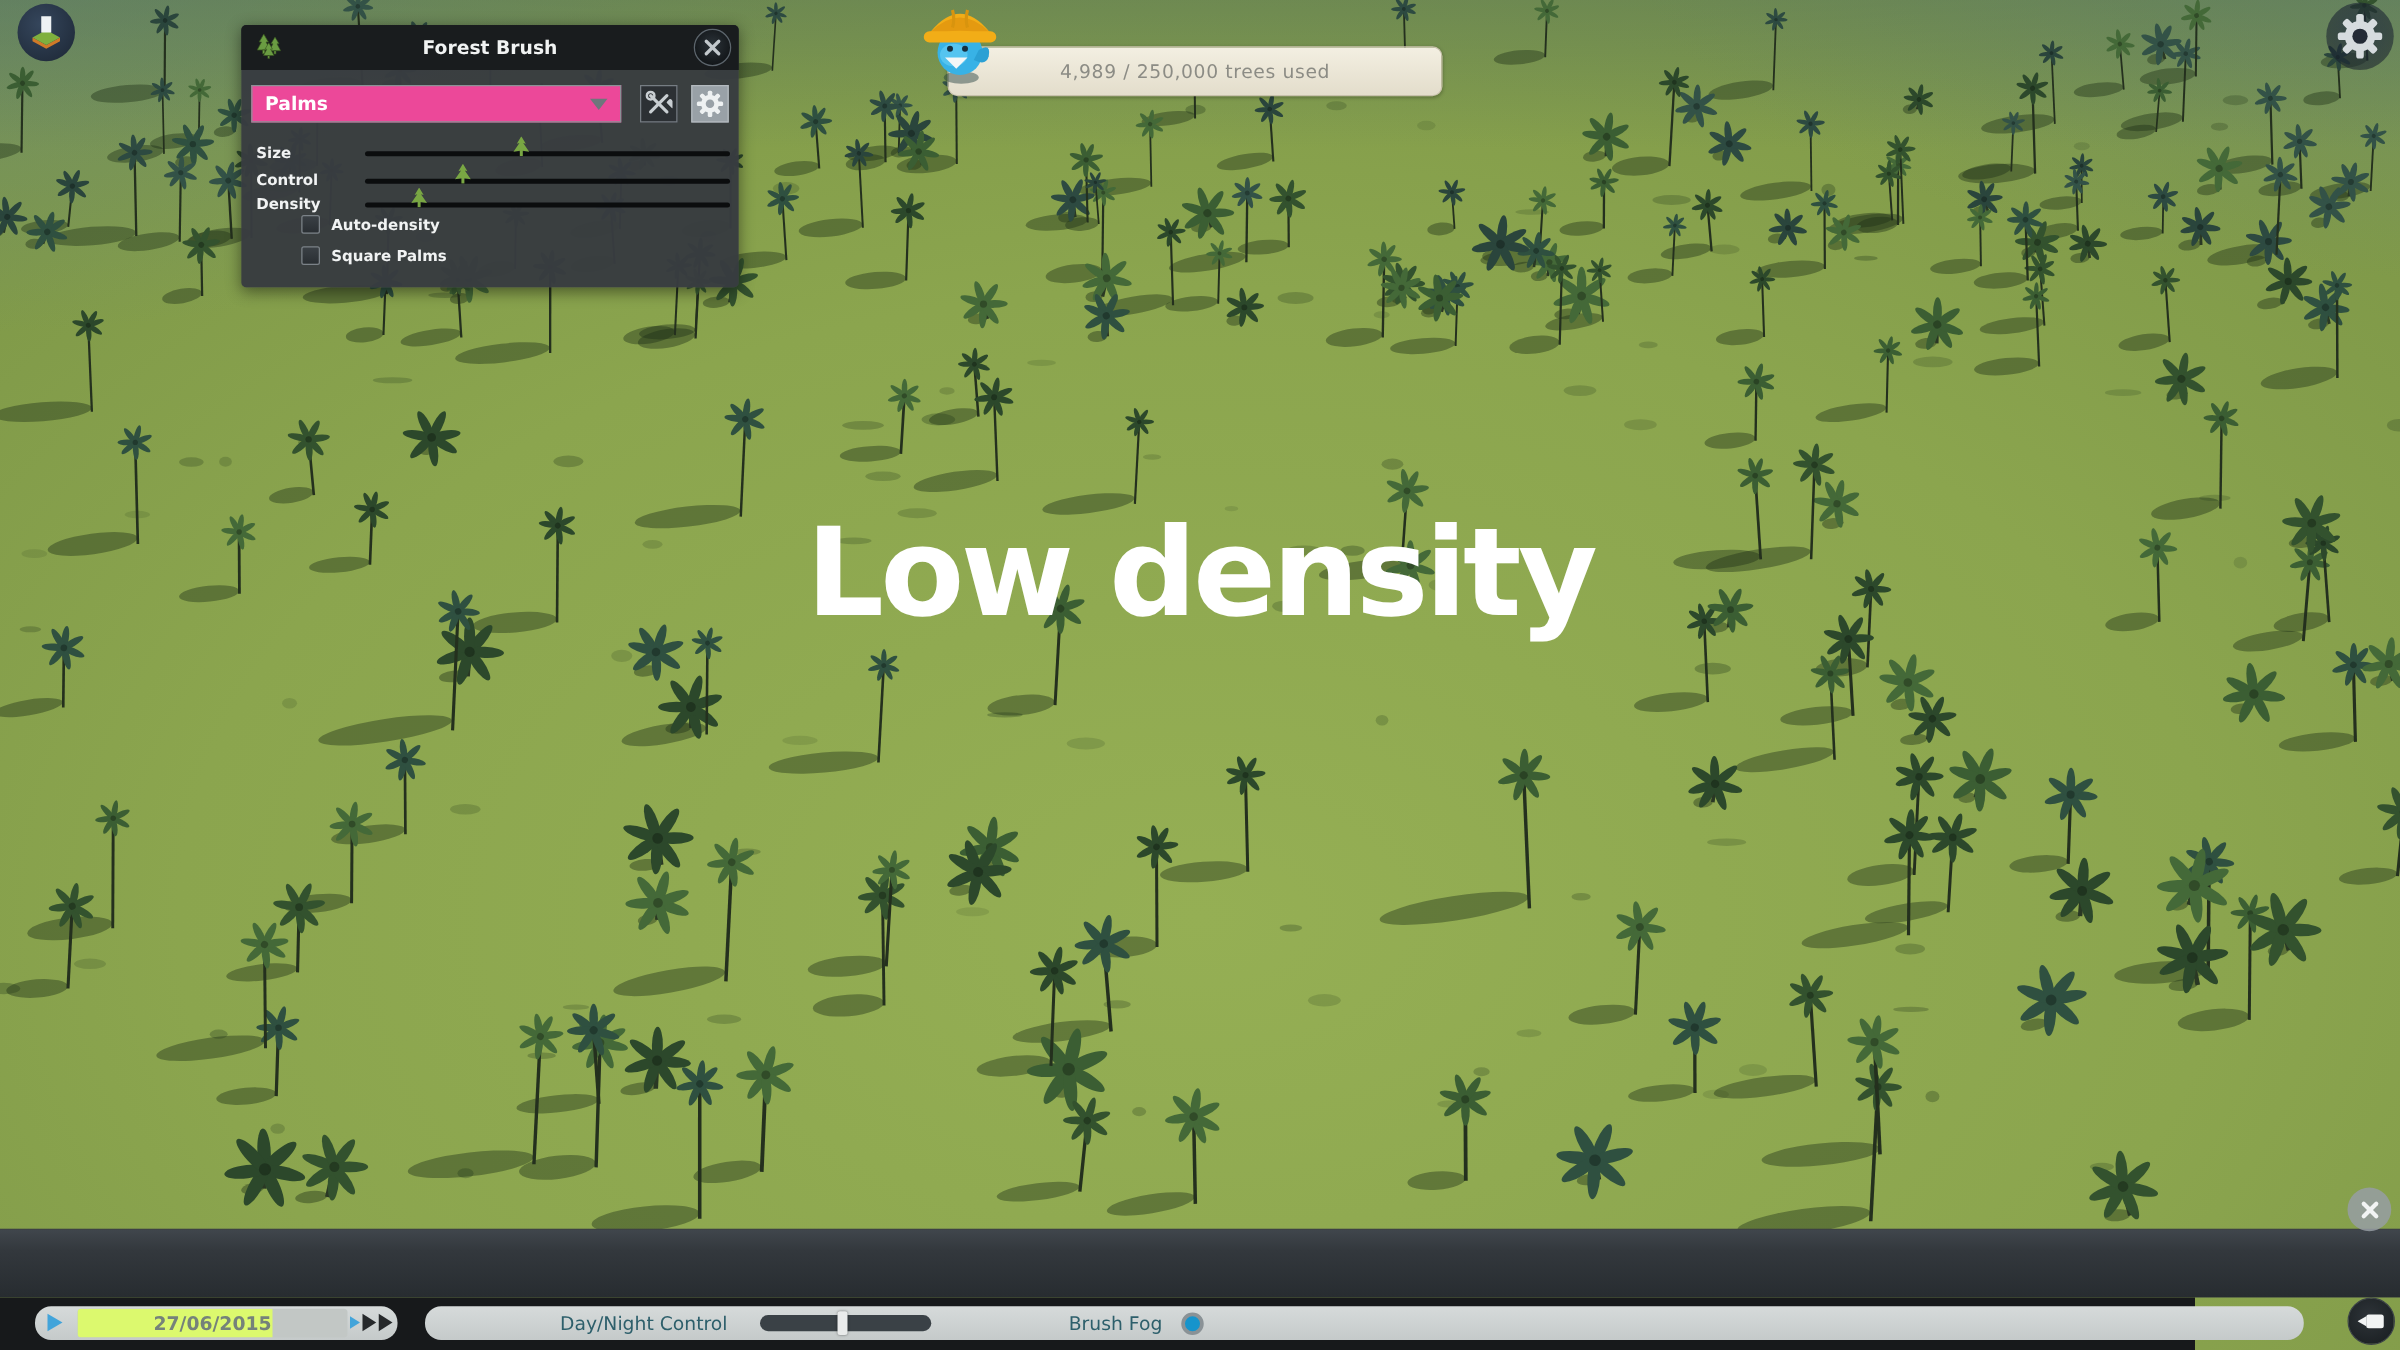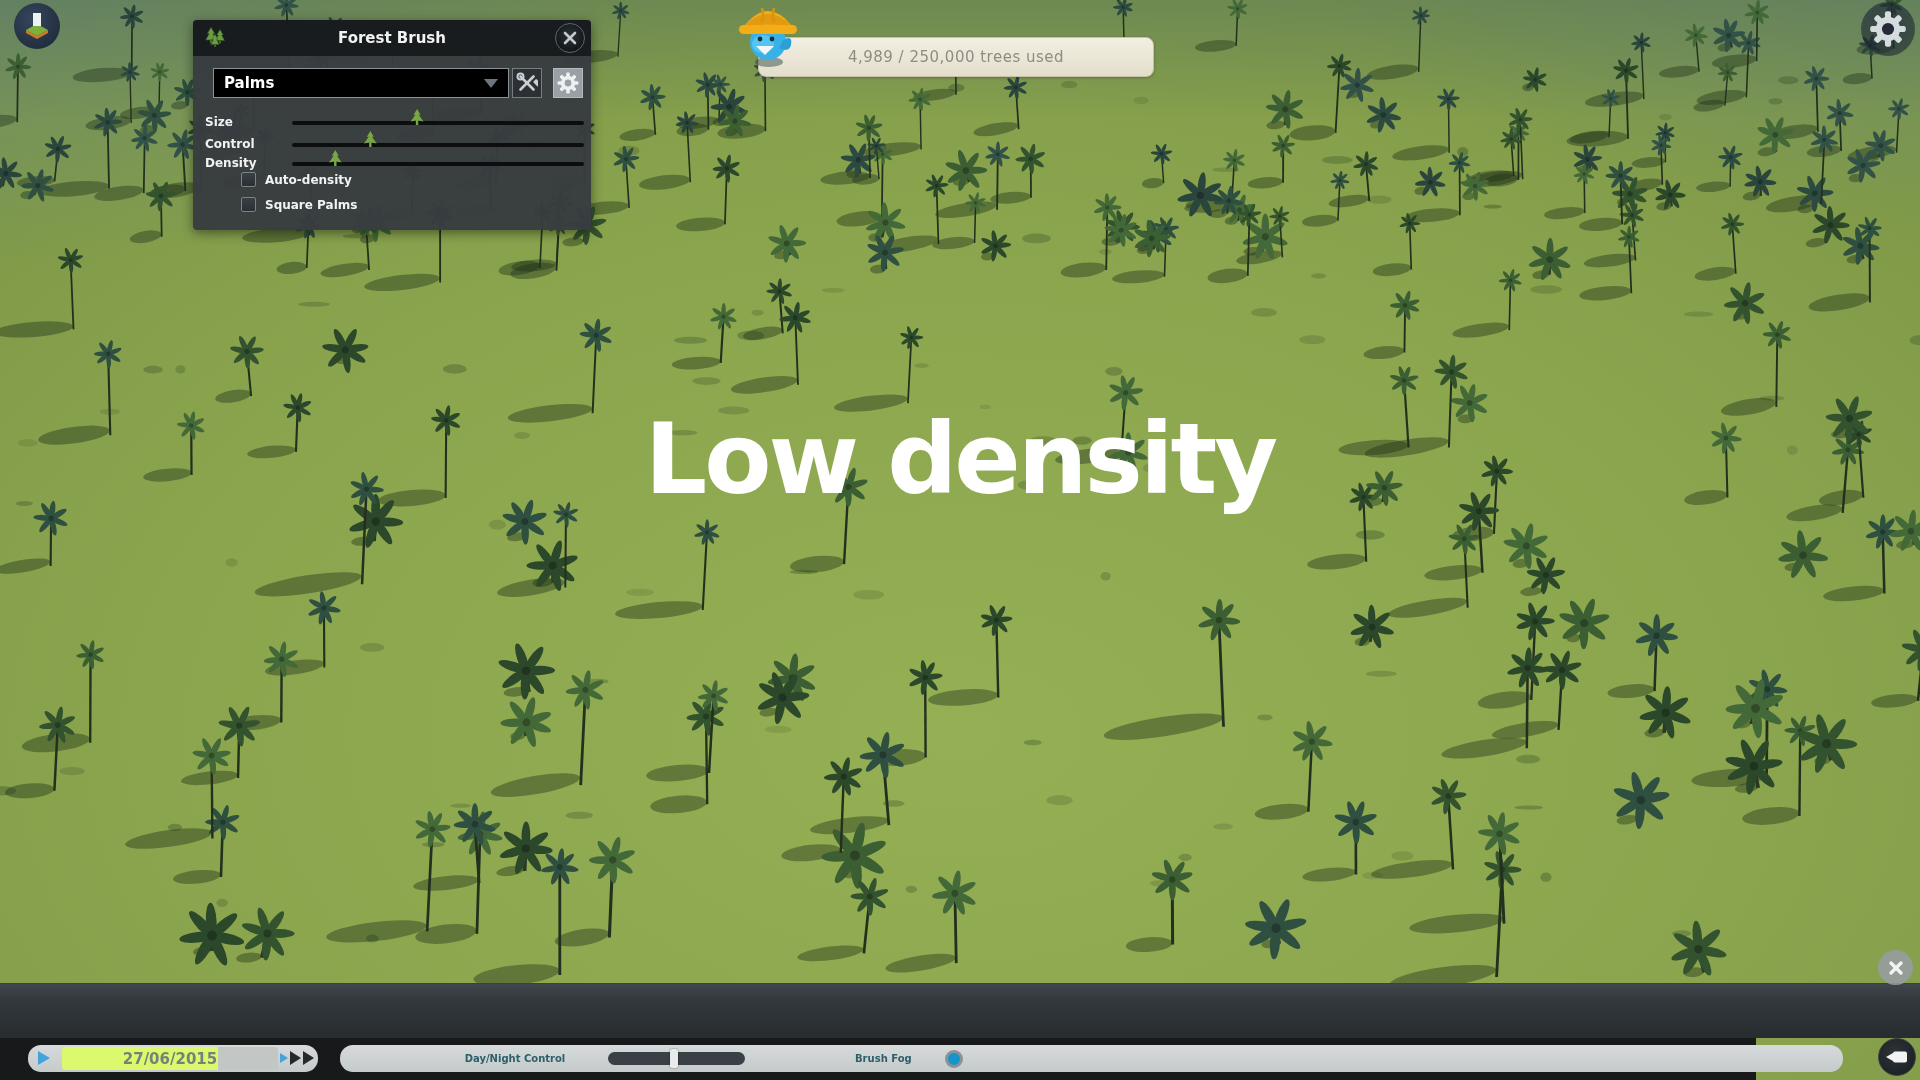--- a/index.html
+++ b/index.html
@@ -28,21 +28,21 @@
   
   .fb-panel{position:absolute;left:193px;top:20px;width:398px;height:210px;
     background:rgba(56,60,64,0.97);border-radius:4px;box-shadow:0 3px 12px rgba(0,0,0,0.45);}
   .fb-titlebar{position:absolute;left:0;top:0;right:0;height:36px;background:#191c1e;
     border-radius:4px 4px 0 0;display:flex;align-items:center;}
   .fb-title{flex:1;text-align:center;color:#f1f3f3;font-size:15px;font-weight:bold;}
   .fb-trees-icon{position:absolute;left:10px;top:7px;}
   .fb-close{position:absolute;left:362px;top:3px;width:30px;height:30px;border-radius:50%;
     background:radial-gradient(circle at 50% 42%,#2b3238,#14181b 70%);border:1px solid #5c656c;
     display:flex;align-items:center;justify-content:center;padding:0;cursor:pointer;}
-  .fb-dropdown{position:absolute;left:20px;top:48px;width:296px;height:30px;background:#000000;
+  .fb-dropdown{position:absolute;left:8px;top:48px;width:296px;height:30px;background:#ec4899;
     border:1px solid #8b9196;display:flex;align-items:center;box-sizing:border-box;padding:4px 10px;cursor:pointer;}
   .fb-dropdown .val{color:#fff;font-size:15px;font-weight:bold;flex:1;}
   .dd-arrow{width:0;height:0;border-left:7px solid transparent;border-right:7px solid transparent;border-top:9px solid #6e767c;}
   .fb-toolbtn{position:absolute;top:48px;width:30px;height:30px;box-sizing:border-box;padding:0;cursor:pointer;
     background:#2c3034;border:1px solid #767d83;display:flex;align-items:center;justify-content:center;}
   .fb-toolbtn.active{background:#99a1a7;border-color:#b4babf;}
   .fb-slider-row{position:absolute;left:0;height:16px;}
   .fb-slabel{position:absolute;left:12px;top:0;color:#f1f3f3;font-size:12px;font-weight:bold;}
   .fb-track{position:absolute;left:99px;top:6px;width:292px;height:4px;background:#0b0d0e;border-radius:2px;cursor:pointer;}
   .tree-thumb{position:absolute;top:-12px;margin-left:-8px;width:15px;height:16px;background:#79a743;
@@ -73,21 +73,21 @@
   .play-btn{position:absolute;left:10px;top:6px;width:0;height:0;cursor:pointer;
     border-top:7px solid transparent;border-bottom:7px solid transparent;border-left:12px solid #42a4da;}
   .date-field{position:absolute;left:34px;top:2px;width:216px;height:23px;background:#c2c7c5;border-radius:3px;overflow:hidden;}
   .date-progress{position:absolute;left:0;top:0;bottom:0;background:#dcf96e;}
   .date-text{position:absolute;inset:0;display:flex;align-items:center;justify-content:center;
     color:#75827a;font-size:15px;font-weight:bold;}
   .speed{position:absolute;left:252px;top:6px;display:flex;align-items:center;gap:2px;}
   .tri-s{width:0;height:0;border-top:5px solid transparent;border-bottom:5px solid transparent;border-left:8px solid #42a4da;cursor:pointer;}
   .tri-d{width:0;height:0;border-top:7px solid transparent;border-bottom:7px solid transparent;border-left:11px solid #26292b;cursor:pointer;}
   .teal-label{position:absolute;top:0;height:27px;display:flex;align-items:center;
-    color:#2d5f6b;font-size:10px;font-weight:bold;}
+    color:#2d5f6b;font-size:15px;font-weight:normal;}
   .dn-slider{position:absolute;left:268px;top:7px;width:137px;height:13px;background:#3a4146;border-radius:7px;cursor:pointer;}
   .dn-handle{position:absolute;top:-3px;margin-left:-4px;width:8px;height:19px;background:#e9ebeb;border-radius:2px;box-shadow:0 0 2px rgba(0,0,0,0.5);}
   .fog-toggle{position:absolute;left:605px;top:5px;width:18px;height:18px;border-radius:50%;
     background:#1694cc;border:3px solid #8a9296;box-sizing:border-box;cursor:pointer;}
   .btn-camera{left:1878px;top:0;width:38px;height:38px;background:radial-gradient(circle at 45% 40%,#2e3439,#1d2225 75%);border:1px solid #3c4347;box-sizing:border-box;cursor:pointer;}
 </style>
 </head>
 <body>
 
 <div class="stage">

